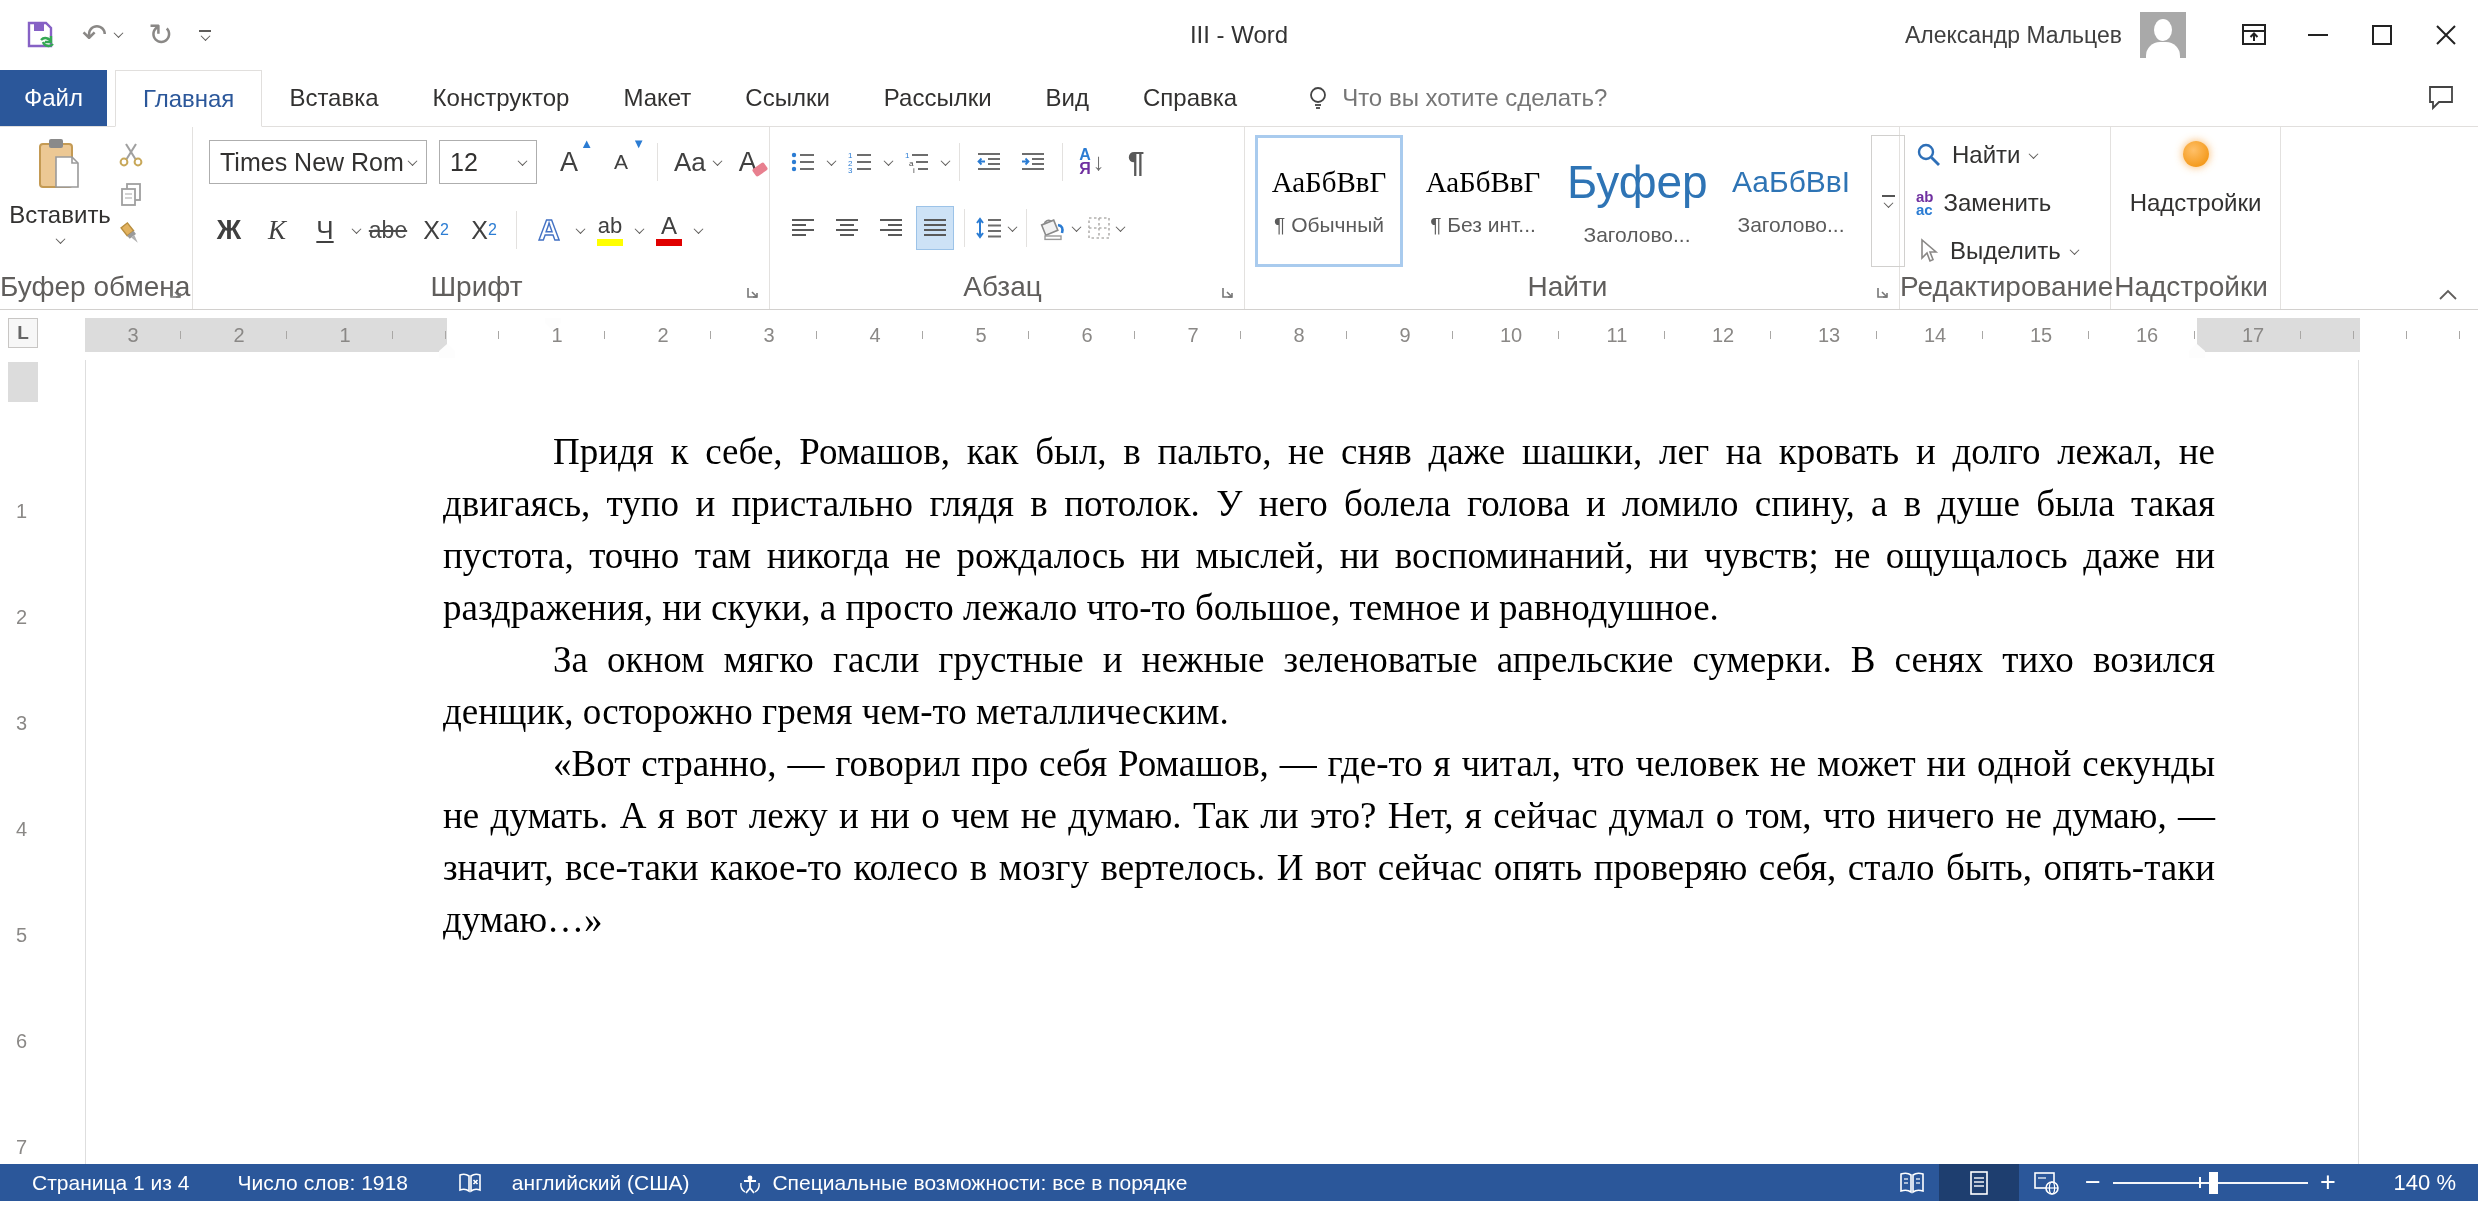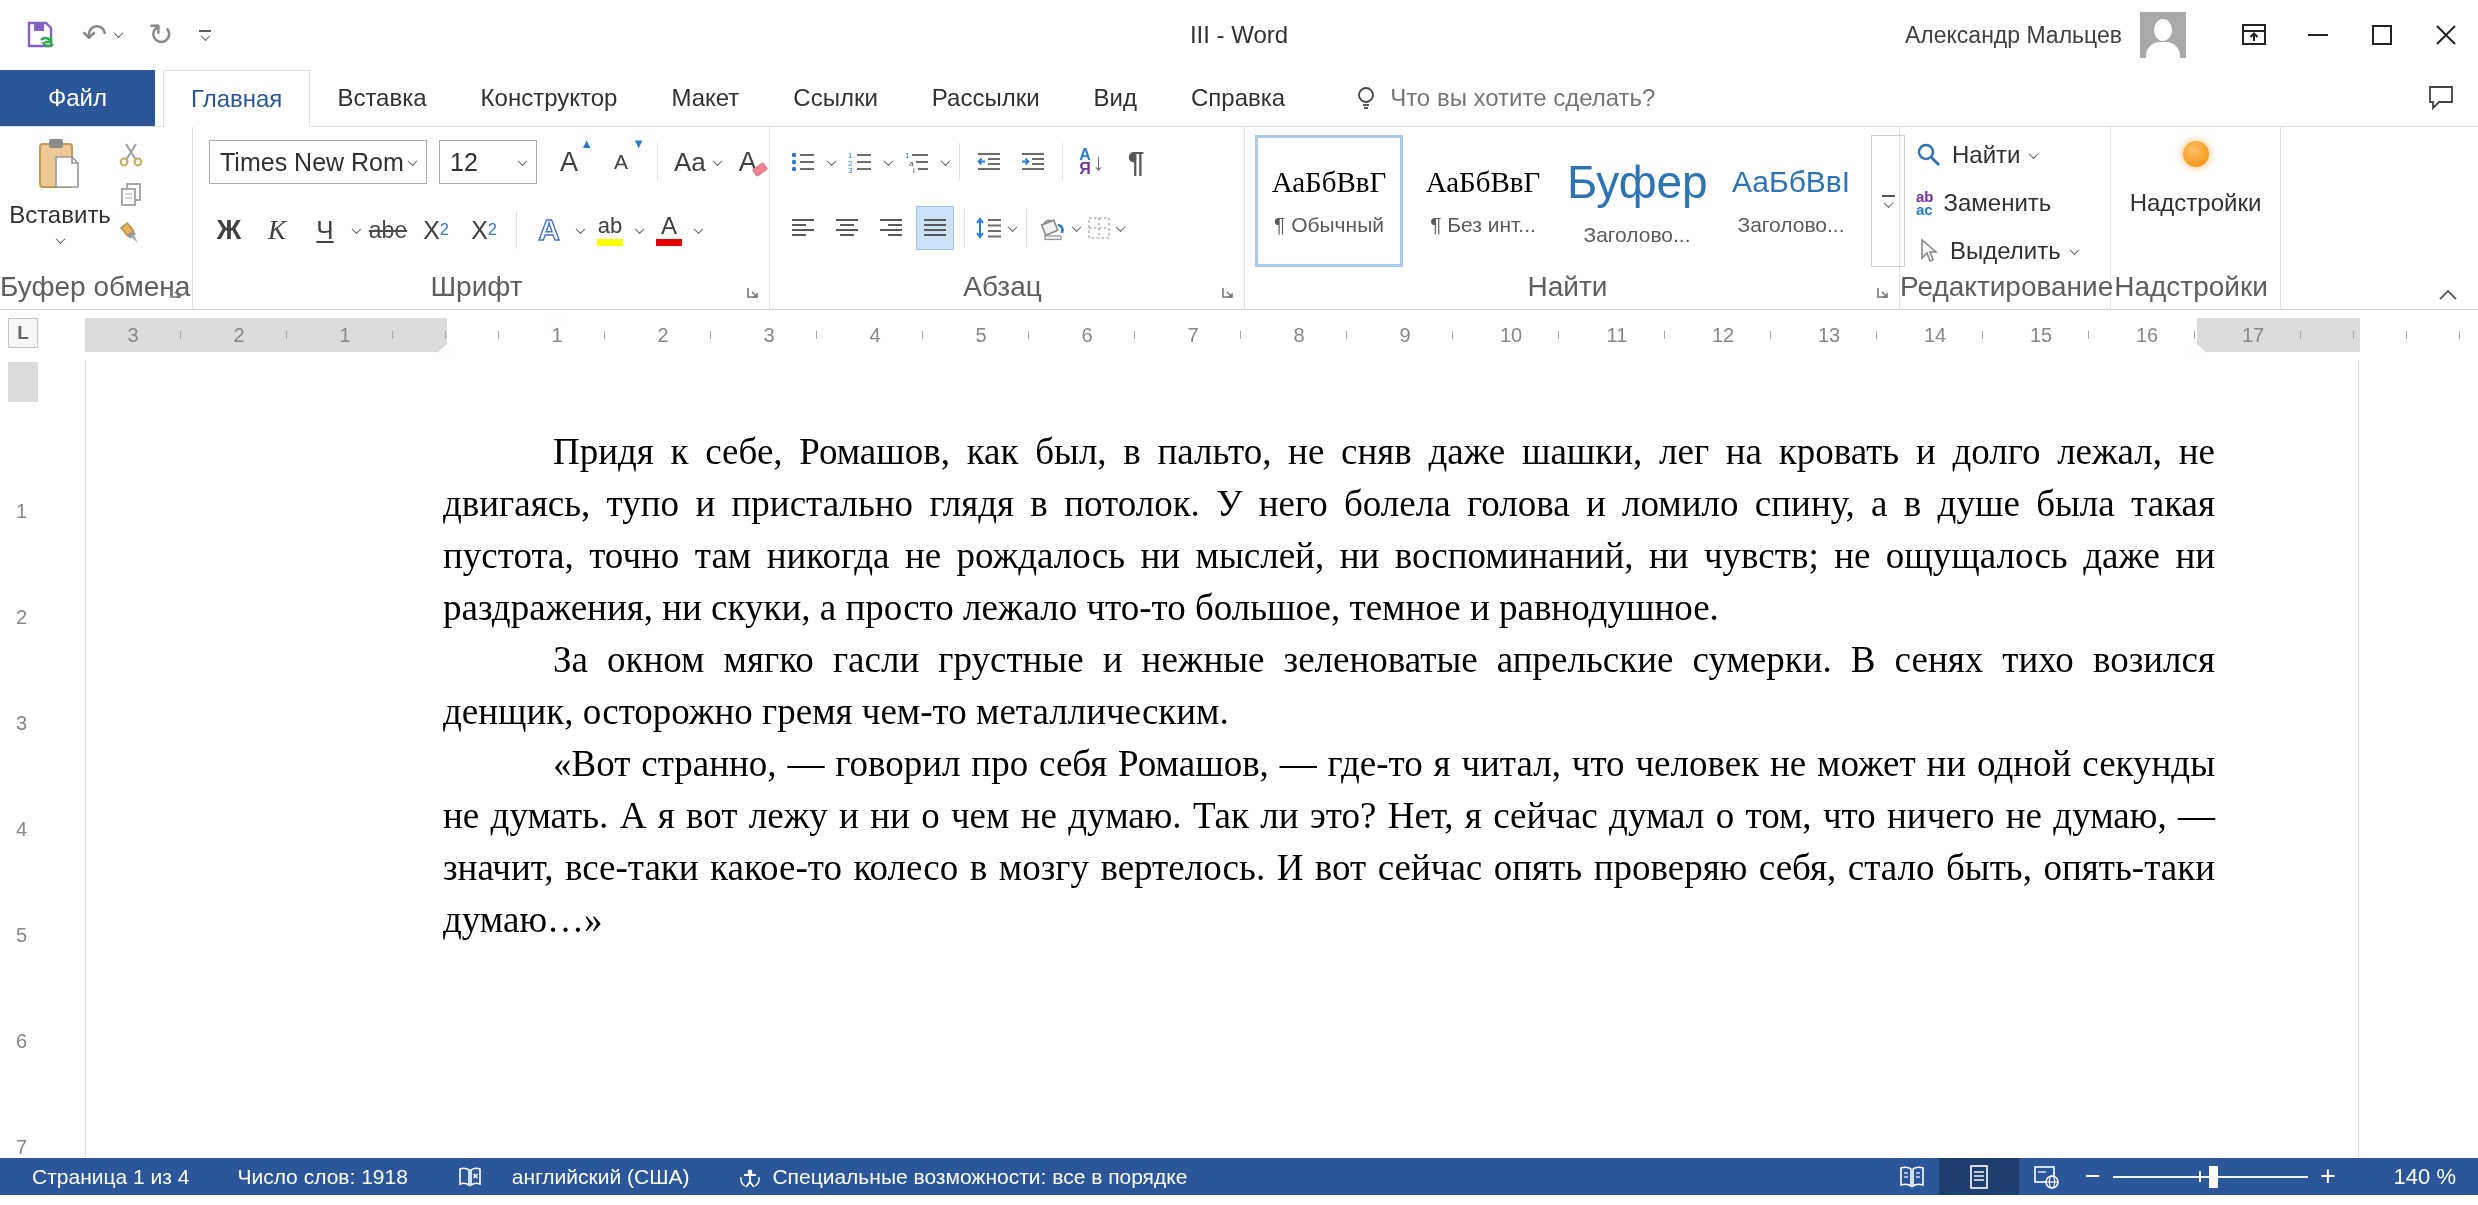--- a/index.html
+++ b/index.html
@@ -25,21 +25,21 @@
   .user-name { font-size:23px; color:#404040; margin-right:18px; }
   .avatar { width:46px; height:46px; background:#a9a9a9; position:relative; overflow:hidden; margin-right:36px; }
   .avatar .head { position:absolute; left:50%; top:7px; transform:translateX(-50%); width:18px; height:22px; border-radius:50%; background:#fff; }
   .avatar .body { position:absolute; left:50%; top:30px; transform:translateX(-50%); width:34px; height:26px; border-radius:14px 14px 0 0; background:#fff; }
   .winbtn { width:64px; height:70px; display:flex; align-items:center; justify-content:center; }
   .winbtn svg { display:block; }
 
   
   .tabrow { height:57px; display:flex; align-items:stretch; border-bottom:1px solid #e1dfdd; position:relative; background:#fff; }
   .tab { display:flex; align-items:center; padding:0 27px; font-size:24px; color:#323130; cursor:default; }
-  .tab.file { background:#2b579a; color:#fff; padding:0 48px; }
+  .tab.file { background:#2b579a; color:#fff; padding:0 24px; }
   .tab.active { color:#2b579a; background:#fff; border:1px solid #e1dfdd; border-bottom:1px solid #fff; margin-bottom:-1px; margin-left:8px; }
   .tellme { display:flex; align-items:center; gap:12px; margin-left:42px; color:#767676; font-size:24px; }
   .comment-btn { position:absolute; right:22px; top:12px; }
 
   
   .ribbon { height:183px; display:flex; border-bottom:1px solid #d2d0ce; position:relative; background:#fff; }
   .group { position:relative; border-right:1px solid #e3e1df; height:100%; flex-shrink:0; }
   .group-label { position:absolute; bottom:6px; left:0; right:9px; text-align:center; font-size:28px; color:#605e5c; white-space:nowrap; }
   .launcher { position:absolute; bottom:8px; right:8px; }
 
@@ -131,21 +131,21 @@
   .docarea { height:808px; position:relative; background:#fff; }
   .vruler { position:absolute; left:0; top:0; width:46px; height:100%; background:#fff; }
   .vseg { position:absolute; left:8px; top:2px; width:30px; height:40px; background:#dcdcdc; }
   .vnum { position:absolute; left:16px; font-size:20px; color:#8a8886; }
   .page { position:absolute; left:85px; width:2274px; top:0; height:100%; background:#fff; border-left:1px solid #dedede; border-right:1px solid #dedede; }
   .doc-text { width:1772px; margin-left:357px; padding-top:66px; font-family:"Liberation Serif", serif; font-size:37px; line-height:52px; color:#000; }
   .doc-heading { text-align:center; font-weight:bold; font-size:41px; letter-spacing:1px; margin-bottom:82px; }
   .doc-text p { text-align:justify; text-indent:110px; margin:0; }
 
   
-  .statusbar { position:absolute; left:0; right:0; bottom:10px; height:37px; background:#2b579a; color:#fff; display:flex; align-items:center; font-size:21px; }
+  .statusbar { position:absolute; left:0; right:0; bottom:4px; height:37px; background:#2b579a; color:#fff; display:flex; align-items:center; font-size:21px; }
   .sb-item { display:flex; align-items:center; gap:9px; height:37px; padding:0 4px; }
   .ml-28 { margin-left:28px; } .ml-40 { margin-left:40px; } .ml-20 { margin-left:20px; }
   .sb-right { margin-left:auto; display:flex; align-items:center; height:37px; }
   .viewbtn { width:54px; height:37px; display:flex; align-items:center; justify-content:center; }
   .viewbtn.active { background:#1e3e6f; width:80px; }
   .zoom-minus, .zoom-plus { font-size:27px; width:40px; text-align:center; }
   .zoom-slider { position:relative; width:195px; height:37px; }
   .zs-track { position:absolute; left:0; right:0; top:18px; height:2px; background:rgba(255,255,255,.95); }
   .zs-notch { position:absolute; left:86px; top:13px; width:2px; height:11px; background:#fff; }
   .zs-handle { position:absolute; left:96px; top:8px; width:9px; height:22px; background:#fff; }

